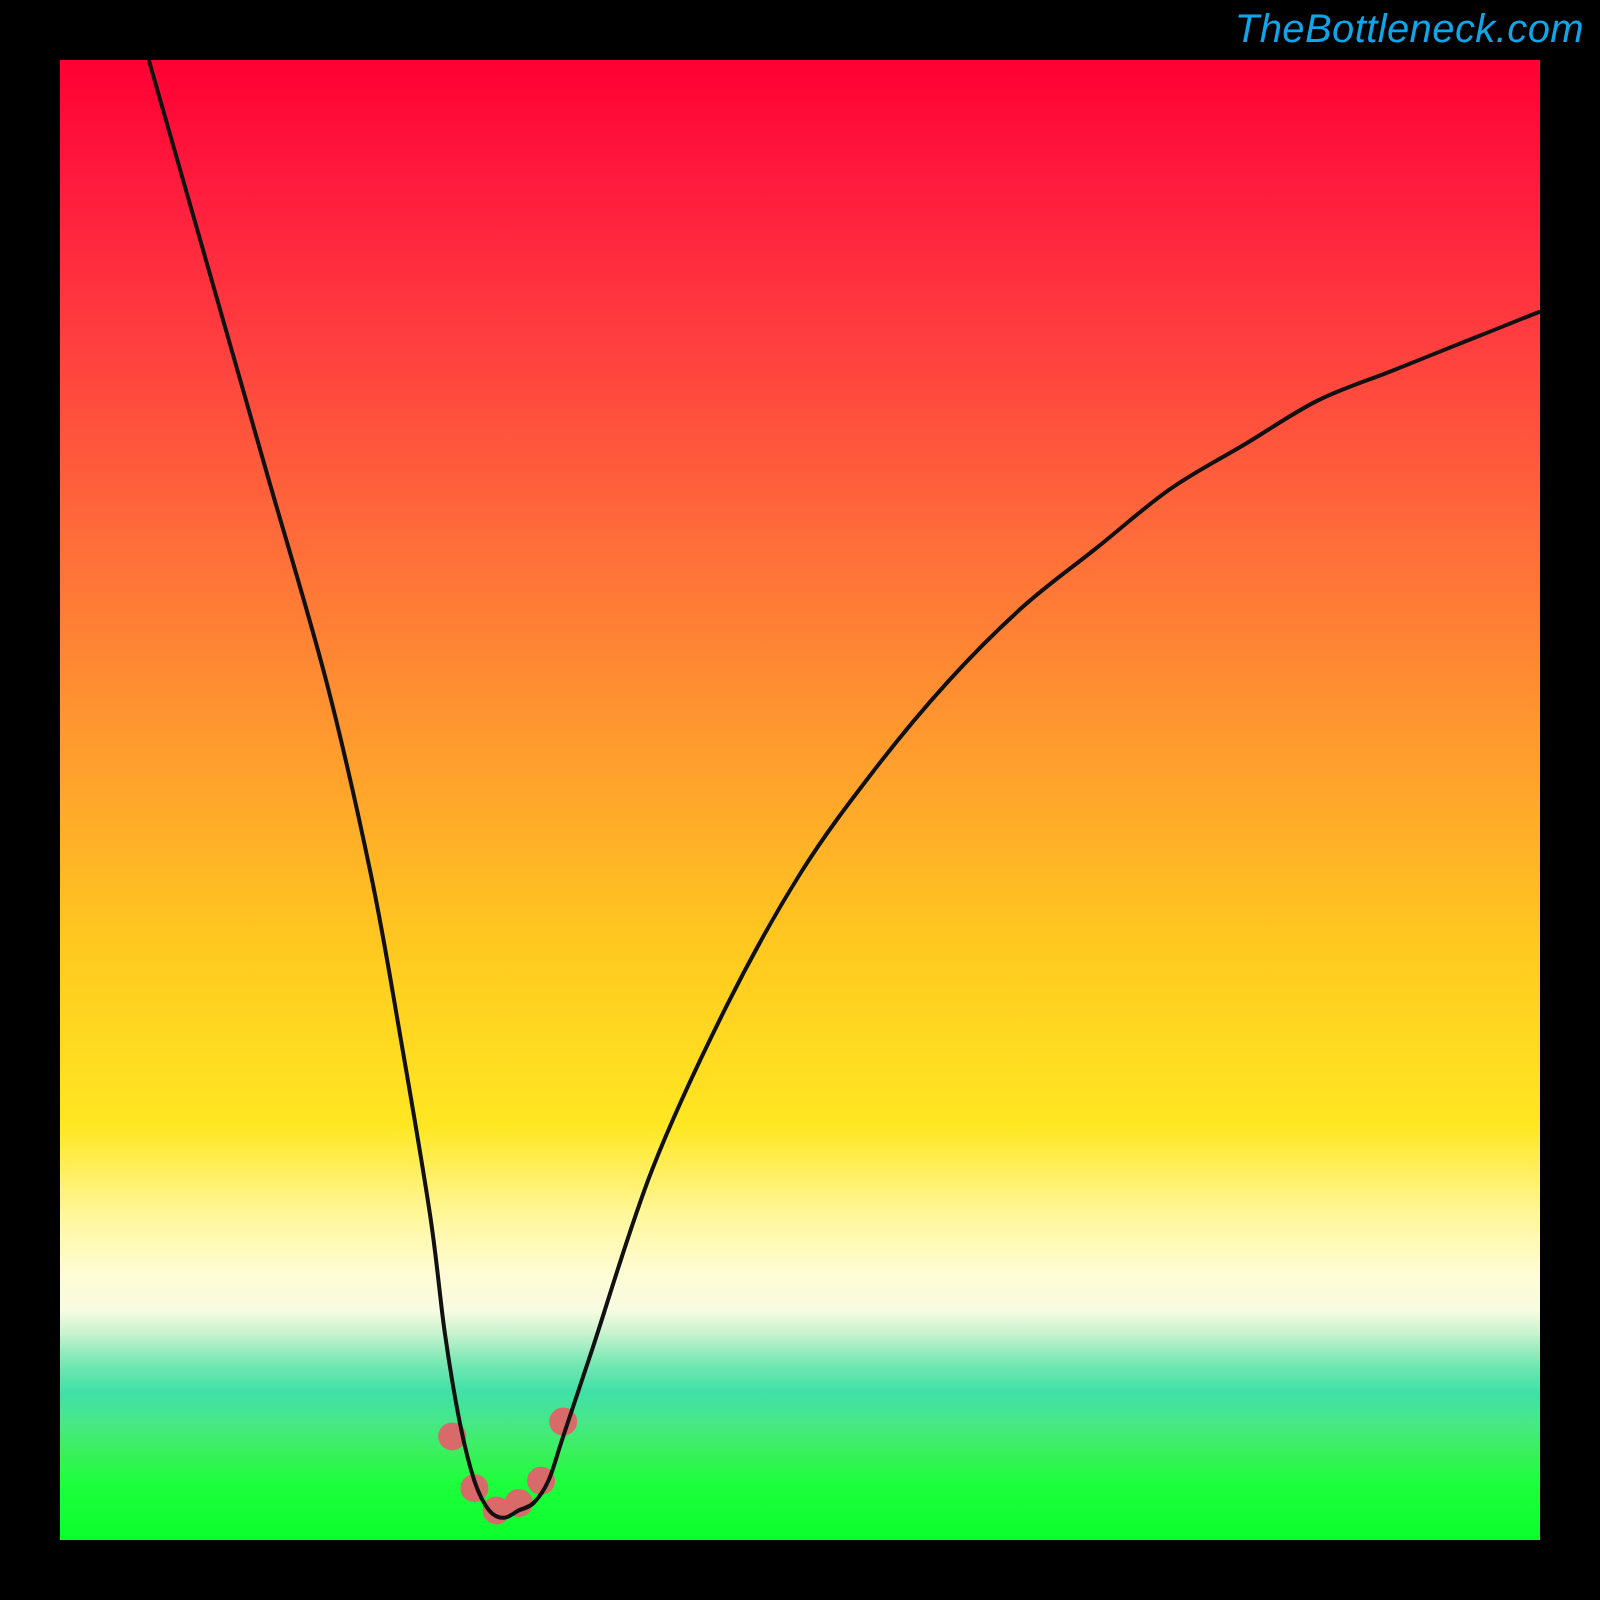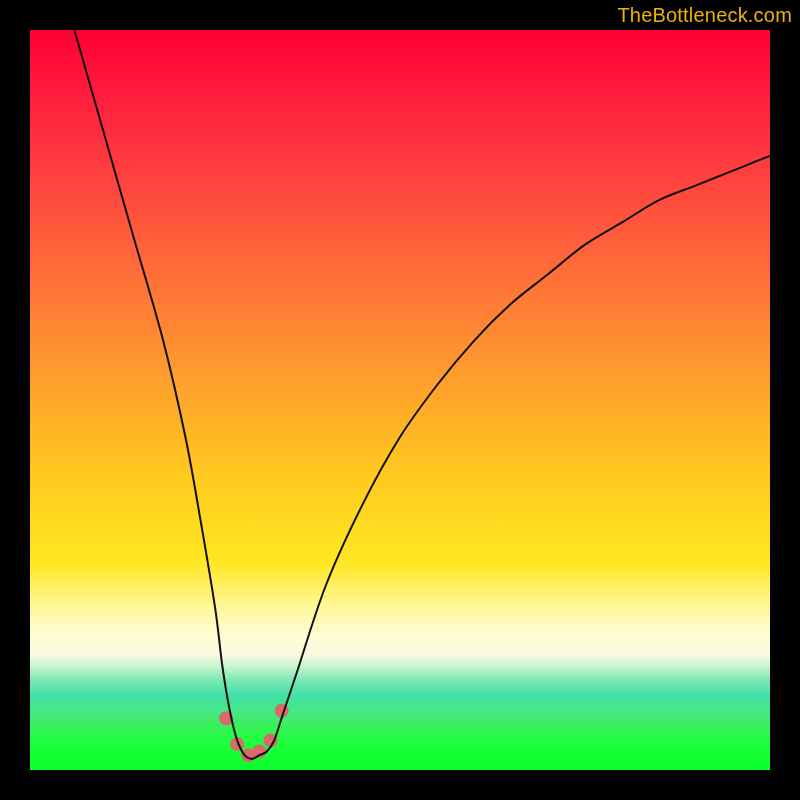--- a/index.html
+++ b/index.html
@@ -49,25 +49,26 @@
       #46e888 92%,
       #3af05c 94%,
       #1eff3e 96%,
       #0aff2c 100%
     );
   }
   .attribution {
     position: absolute;
     top: 4px;
     right: 8px;
-    color: #eab308;
+    color: #0ea5e9;
     font-size: 20px;
     font-weight: 500;
     letter-spacing: 0.2px;
     user-select: text;
+    font-style: italic;
   }
   svg.curve {
     position: absolute;
     inset: 0;
     width: 100%;
     height: 100%;
     overflow: visible;
   }
 </style>
 </head>

